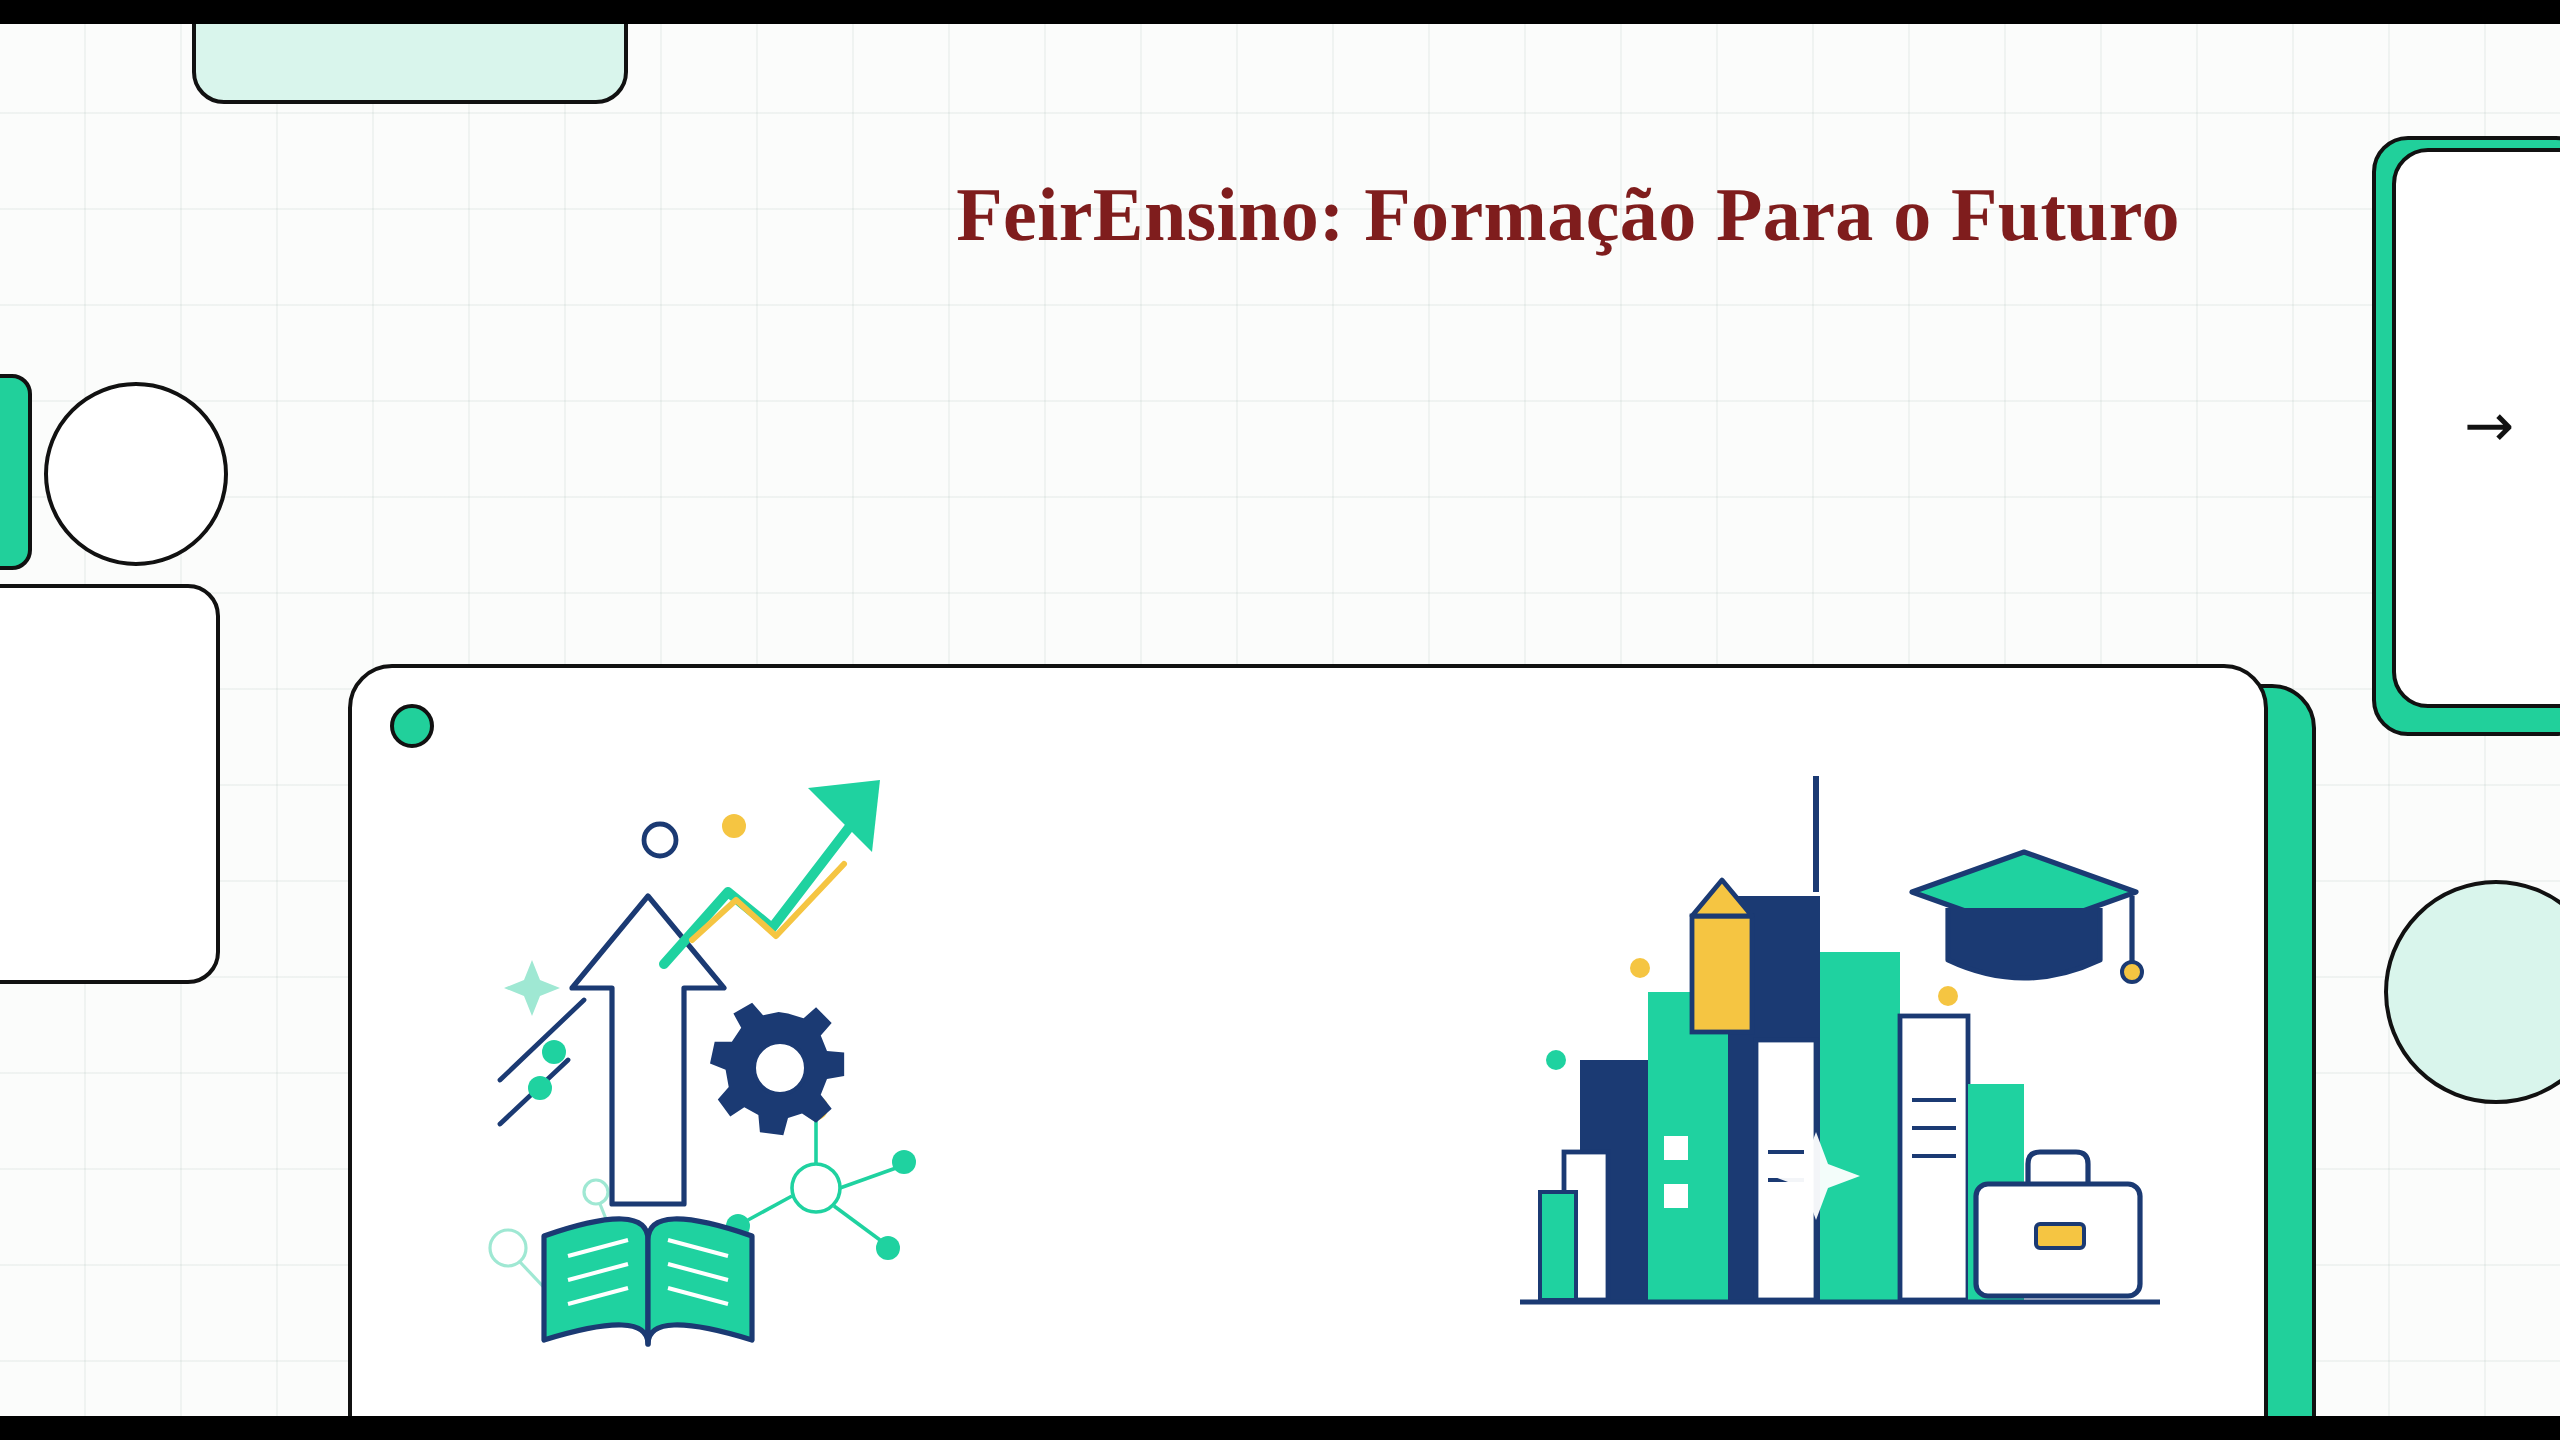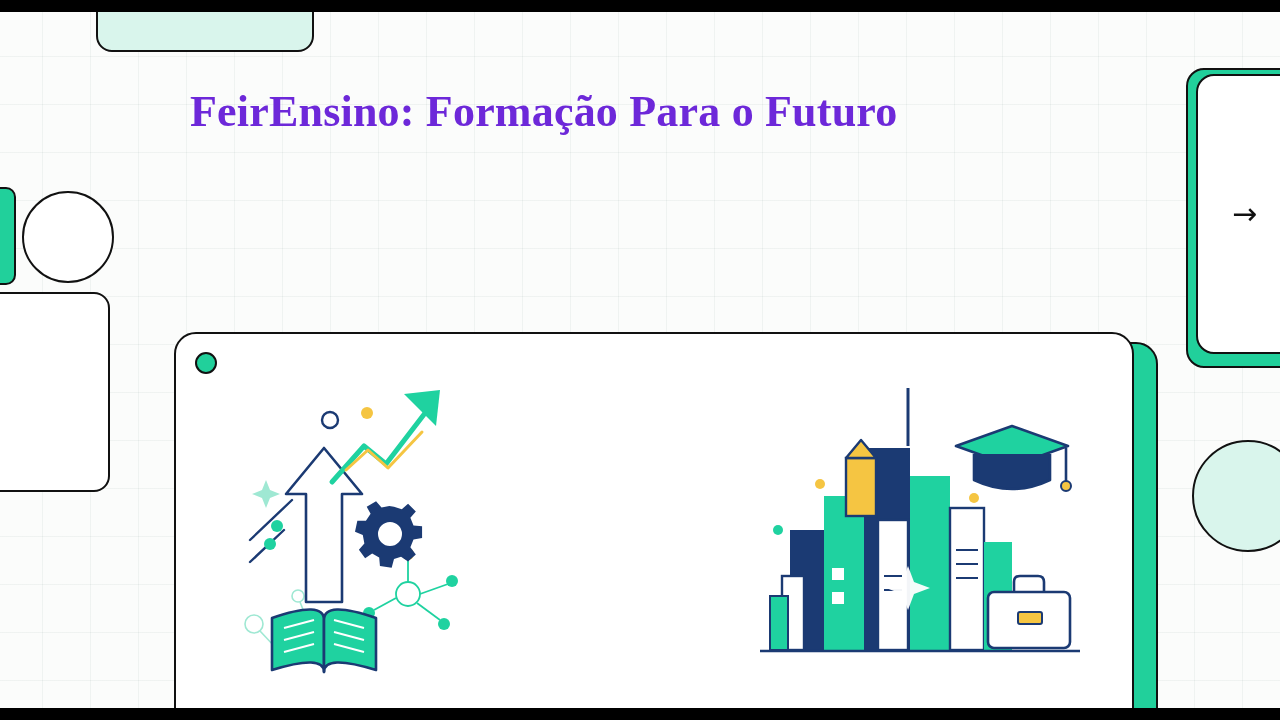--- a/index.html
+++ b/index.html
@@ -93,26 +93,26 @@
     background: #d9f5ec;
     border: 2px solid #111;
     border-radius: 50%;
   }
 
   
   #title {
     position: absolute;
     left: 190px; top: 76px;
     width: 900px;
-    text-align: left;
+    text-align: right;
     font-family: "Liberation Serif", serif;
     font-weight: 700;
-    font-size: 44px;
+    font-size: 38px;
     line-height: 1.08;
-    color: #6d28d9;
+    color: #7f1d1d;
     letter-spacing: 0.2px;
   }
 
   
   #card-shadow {
     left: 186px; top: 330px;
     width: 972px; height: 390px;
     background: #21d09b;
     border: 2px solid #111;
     border-radius: 22px;

